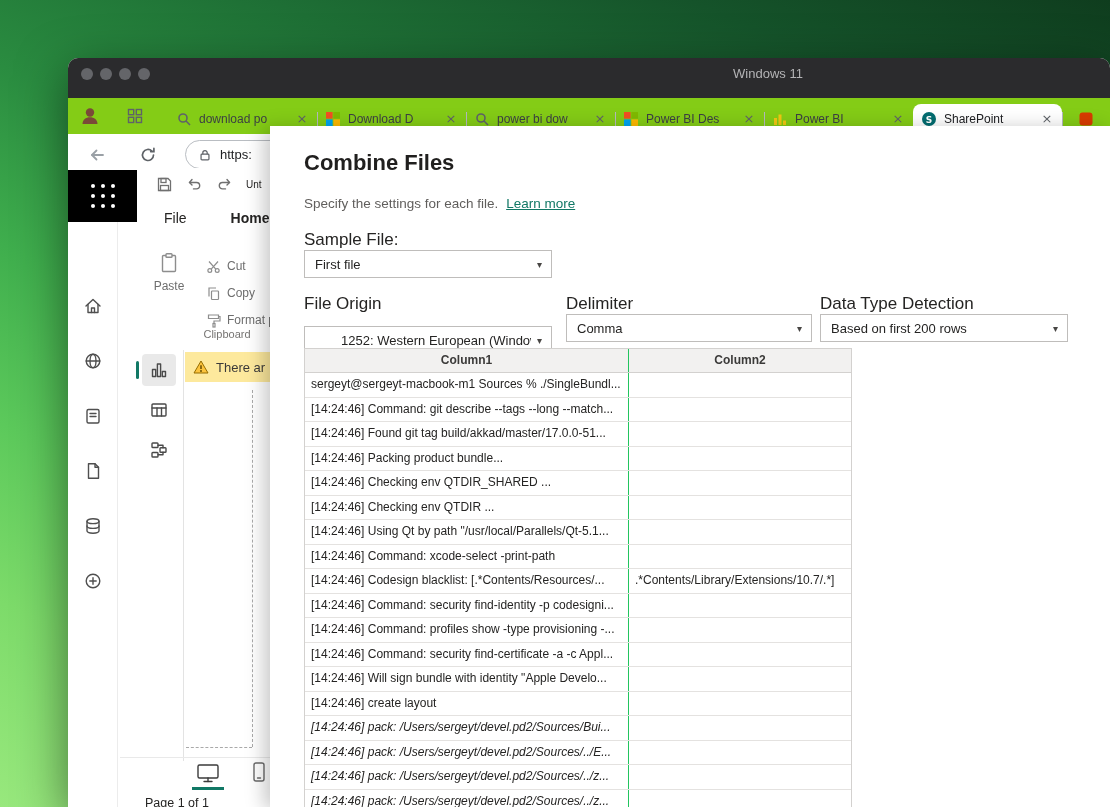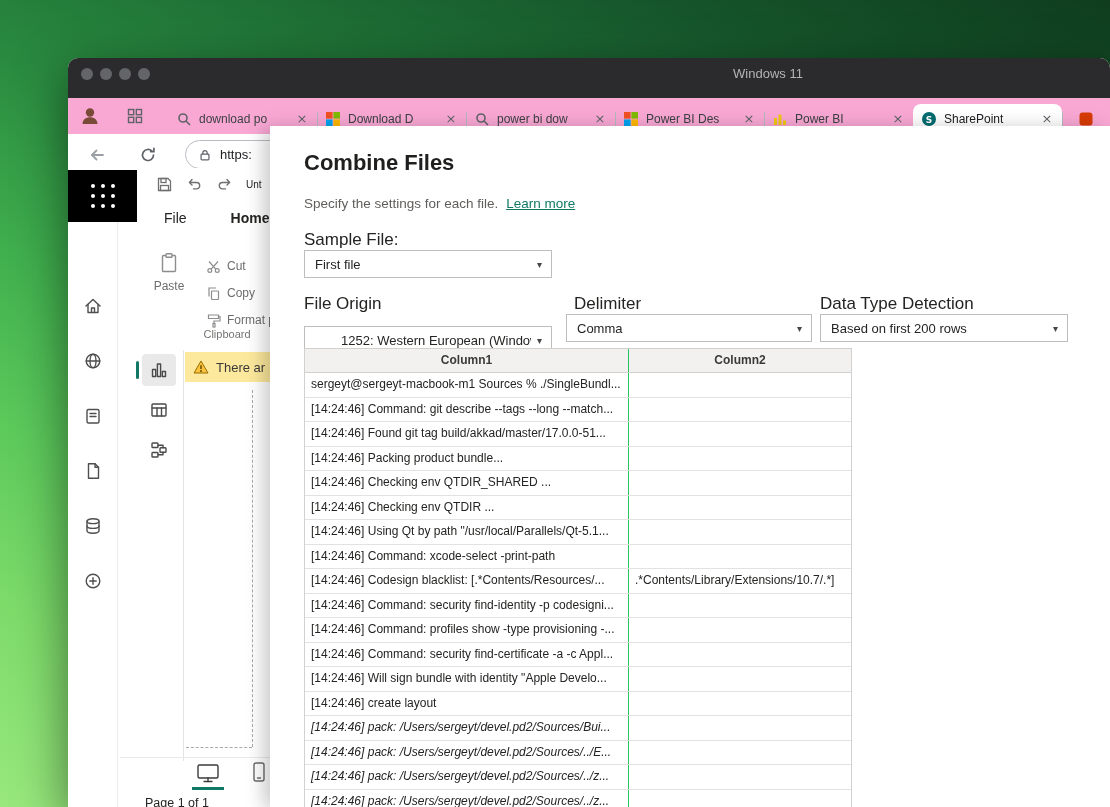--- a/index.html
+++ b/index.html
@@ -12,21 +12,21 @@
     border-radius:10px 10px 0 0;overflow:hidden;box-shadow:0 15px 50px rgba(0,0,0,.5);}
 
   
   .titlebar{position:relative;height:40px;background:#2b2b2d;}
   .dots{position:absolute;left:13px;top:10px;display:flex;gap:7px;}
   .dot{width:12px;height:12px;border-radius:50%;background:#646569;}
   .win-title{position:absolute;left:640px;width:120px;top:0;height:32px;line-height:32px;
     text-align:center;font-size:13px;color:#b4b4b6;}
 
   
-  .tabbar{position:relative;height:36px;background:#f9a8d4;}
+  .tabbar{position:relative;height:36px;background:#84cc16;}
   .avatar{position:absolute;left:10px;top:6px;width:24px;height:24px;}
   .tab-actions{position:absolute;left:58px;top:9px;width:18px;height:18px;}
   .tabs{position:absolute;left:100px;top:6px;height:30px;display:flex;}
   .tab{width:149px;box-sizing:border-box;display:flex;align-items:center;gap:7px;padding:0 8px;
     border-radius:8px 8px 0 0;position:relative;cursor:default;}
   .tab:not(.active):not(:first-child)::before{content:"";position:absolute;left:0;top:8px;height:15px;width:1px;background:#b4b8be;}
   .tab.active{background:#fff;}
   .tab .favicon{flex:0 0 16px;width:16px;height:16px;}
   .tab .favicon svg{width:16px;height:16px;display:block;}
   .tab-label{flex:1;font-size:12px;color:#3c4043;white-space:nowrap;overflow:hidden;}
@@ -93,21 +93,21 @@
   .learn{color:#117865;text-decoration:underline;margin-left:4px;cursor:pointer;}
   .field-label{position:absolute;font-size:17px;color:#252423;white-space:nowrap;}
   .select{position:absolute;height:28px;border:1px solid #bfbdbb;background:#fff;display:flex;
     align-items:center;justify-content:space-between;padding:0 9px 0 10px;box-sizing:border-box;cursor:default;}
   .select-value{font-size:13px;color:#252423;white-space:nowrap;overflow:hidden;}
   .chevron{font-size:10px;color:#484644;margin-left:6px;font-family:"DejaVu Sans",sans-serif;}
   .lbl-sample{left:34px;top:104px;}
   .sel-sample{left:34px;top:124px;width:248px;}
   .lbl-origin{left:34px;top:168px;}
   .sel-origin{left:34px;top:200px;width:248px;padding-left:36px;}
-  .lbl-delim{left:304px;top:168px;}
+  .lbl-delim{left:296px;top:168px;}
   .sel-delim{left:296px;top:188px;width:246px;}
   .lbl-dtd{left:550px;top:168px;}
   .sel-dtd{left:550px;top:188px;width:248px;}
   .ptable{position:absolute;left:34px;top:222px;width:548px;border:1px solid #d3d1cf;box-sizing:border-box;background:#fff;}
   .thead{display:flex;height:23px;background:#f2f1f0;border-bottom:1px solid #d3d1cf;}
   .th{font-size:12px;font-weight:700;color:#3b3a39;text-align:center;line-height:23px;box-sizing:border-box;}
   .c1{width:324px;border-right:1px solid #22c55e;}
   .c2{width:222px;}
   .trow{display:flex;height:23.5px;border-bottom:1px solid #e4e2e0;}
   .tcell{font-size:12px;color:#252423;line-height:23px;padding:0 6px;white-space:nowrap;overflow:hidden;box-sizing:border-box;}

